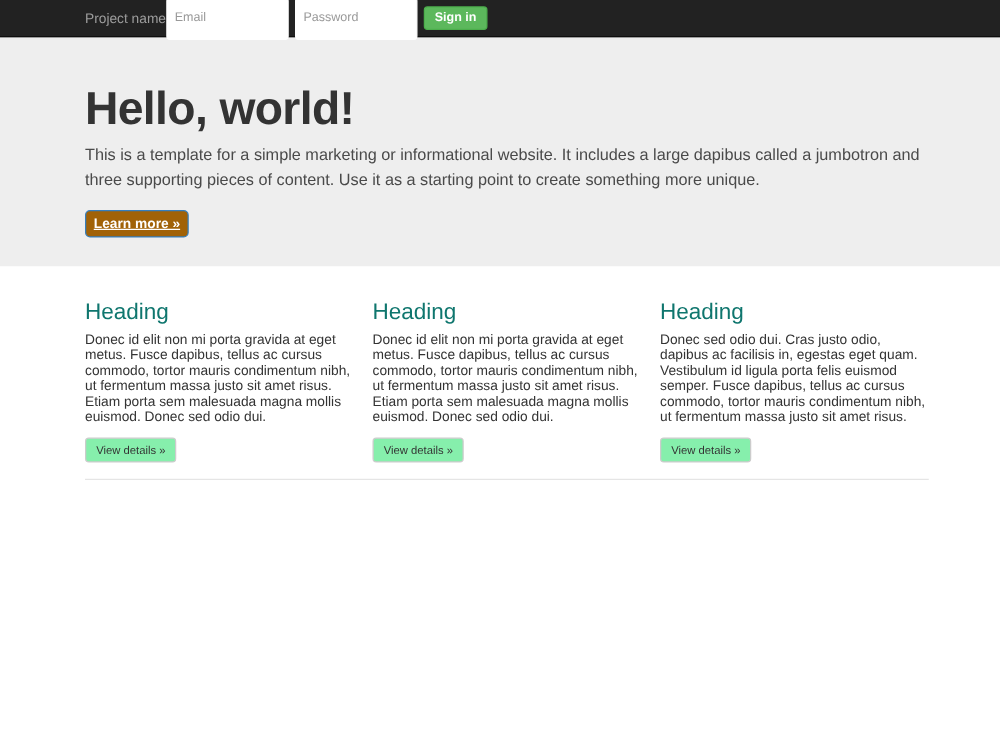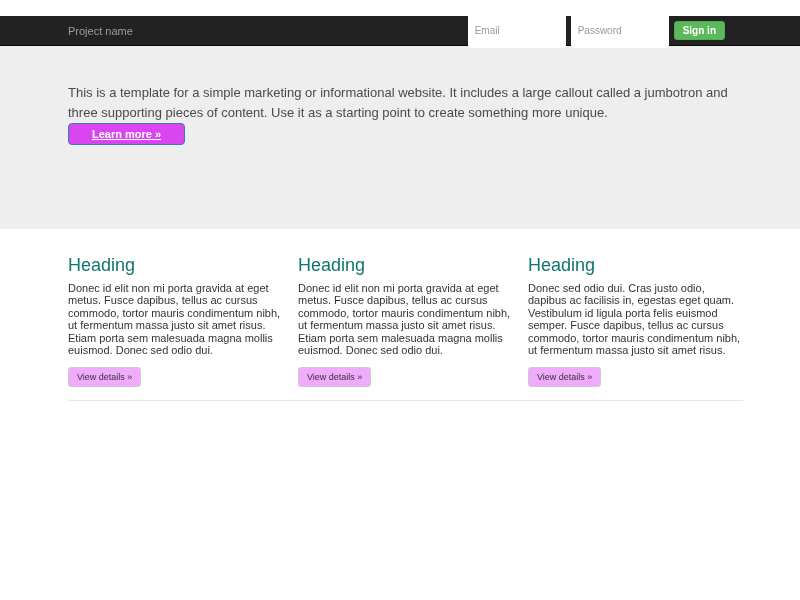--- a/index.html
+++ b/index.html
@@ -15,23 +15,21 @@
 
   
   .navbar {
     height: 30px;
     background: #222222;
     border-bottom: 1px solid #080808;
   }
   .navbar .container {
     display: flex;
     align-items: center;
-    justify-content: space-between;
     height: 100%;
-    margin-top: 16px;
   }
   .navbar-brand {
     color: #9d9d9d;
     font-size: 11px;
     text-decoration: none;
     line-height: 30px;
     cursor: pointer;
   }
   .navbar-form {
     display: flex;
@@ -79,27 +77,27 @@
   }
   .jumbotron p {
     margin: 0;
     width: 672px;
     font-size: 13px;
     line-height: 20px;
     color: #4a4a4a;
   }
   .btn-learn-more {
     display: inline-block;
-    margin-top: 0;
-    padding: 4px 23px;
+    margin-top: 14px;
+    padding: 4px 6px;
     font-size: 11px;
     font-weight: bold;
     font-family: "Liberation Sans", "DejaVu Sans", sans-serif;
     color: #ffffff;
-    background: #d946ef;
+    background: #a16207;
     border: 1px solid #357ebd;
     border-radius: 4px;
     cursor: pointer;
   }
 
   
   .marketing-row {
     display: flex;
     justify-content: space-between;
   }
@@ -115,21 +113,21 @@
     margin: 6px 0 9px 0;
     font-size: 11px;
     line-height: 12.5px;
     color: #333333;
   }
   .btn-details {
     padding: 4px 8px;
     font-size: 9px;
     font-family: "Liberation Sans", "DejaVu Sans", sans-serif;
     color: #333333;
-    background: #f0abfc;
+    background: #86efac;
     border: 1px solid #cccccc;
     border-radius: 3px;
     cursor: pointer;
   }
 
   
   footer hr {
     border: 0;
     border-top: 1px solid #e5e5e5;
     margin: 13px 0 10px 0;
@@ -149,21 +147,22 @@
     <div class="navbar-form">
       <input type="text" placeholder="Email" style="">
       <input type="password" placeholder="Password" style="">
       <button class="btn-signin">Sign in</button>
     </div>
   </div>
 </nav>
 
 <div class="jumbotron">
   <div class="container">
-    <p>This is a template for a simple marketing or informational website. It includes a large callout called a jumbotron and three supporting pieces of content. Use it as a starting point to create something more unique.</p>
+    <h1>Hello, world!</h1>
+    <p>This is a template for a simple marketing or informational website. It includes a large dapibus called a jumbotron and three supporting pieces of content. Use it as a starting point to create something more unique.</p>
     <a class="btn-learn-more" href="#">Learn more »</a>
   </div>
 </div>
 
 <div class="container">
   <div class="marketing-row">
 
     <div class="col">
       <h2>Heading</h2>
       <p>Donec id elit non mi porta gravida at eget metus. Fusce dapibus, tellus ac cursus commodo, tortor mauris condimentum nibh, ut fermentum massa justo sit amet risus. Etiam porta sem malesuada magna mollis euismod. Donec sed odio dui.</p>

